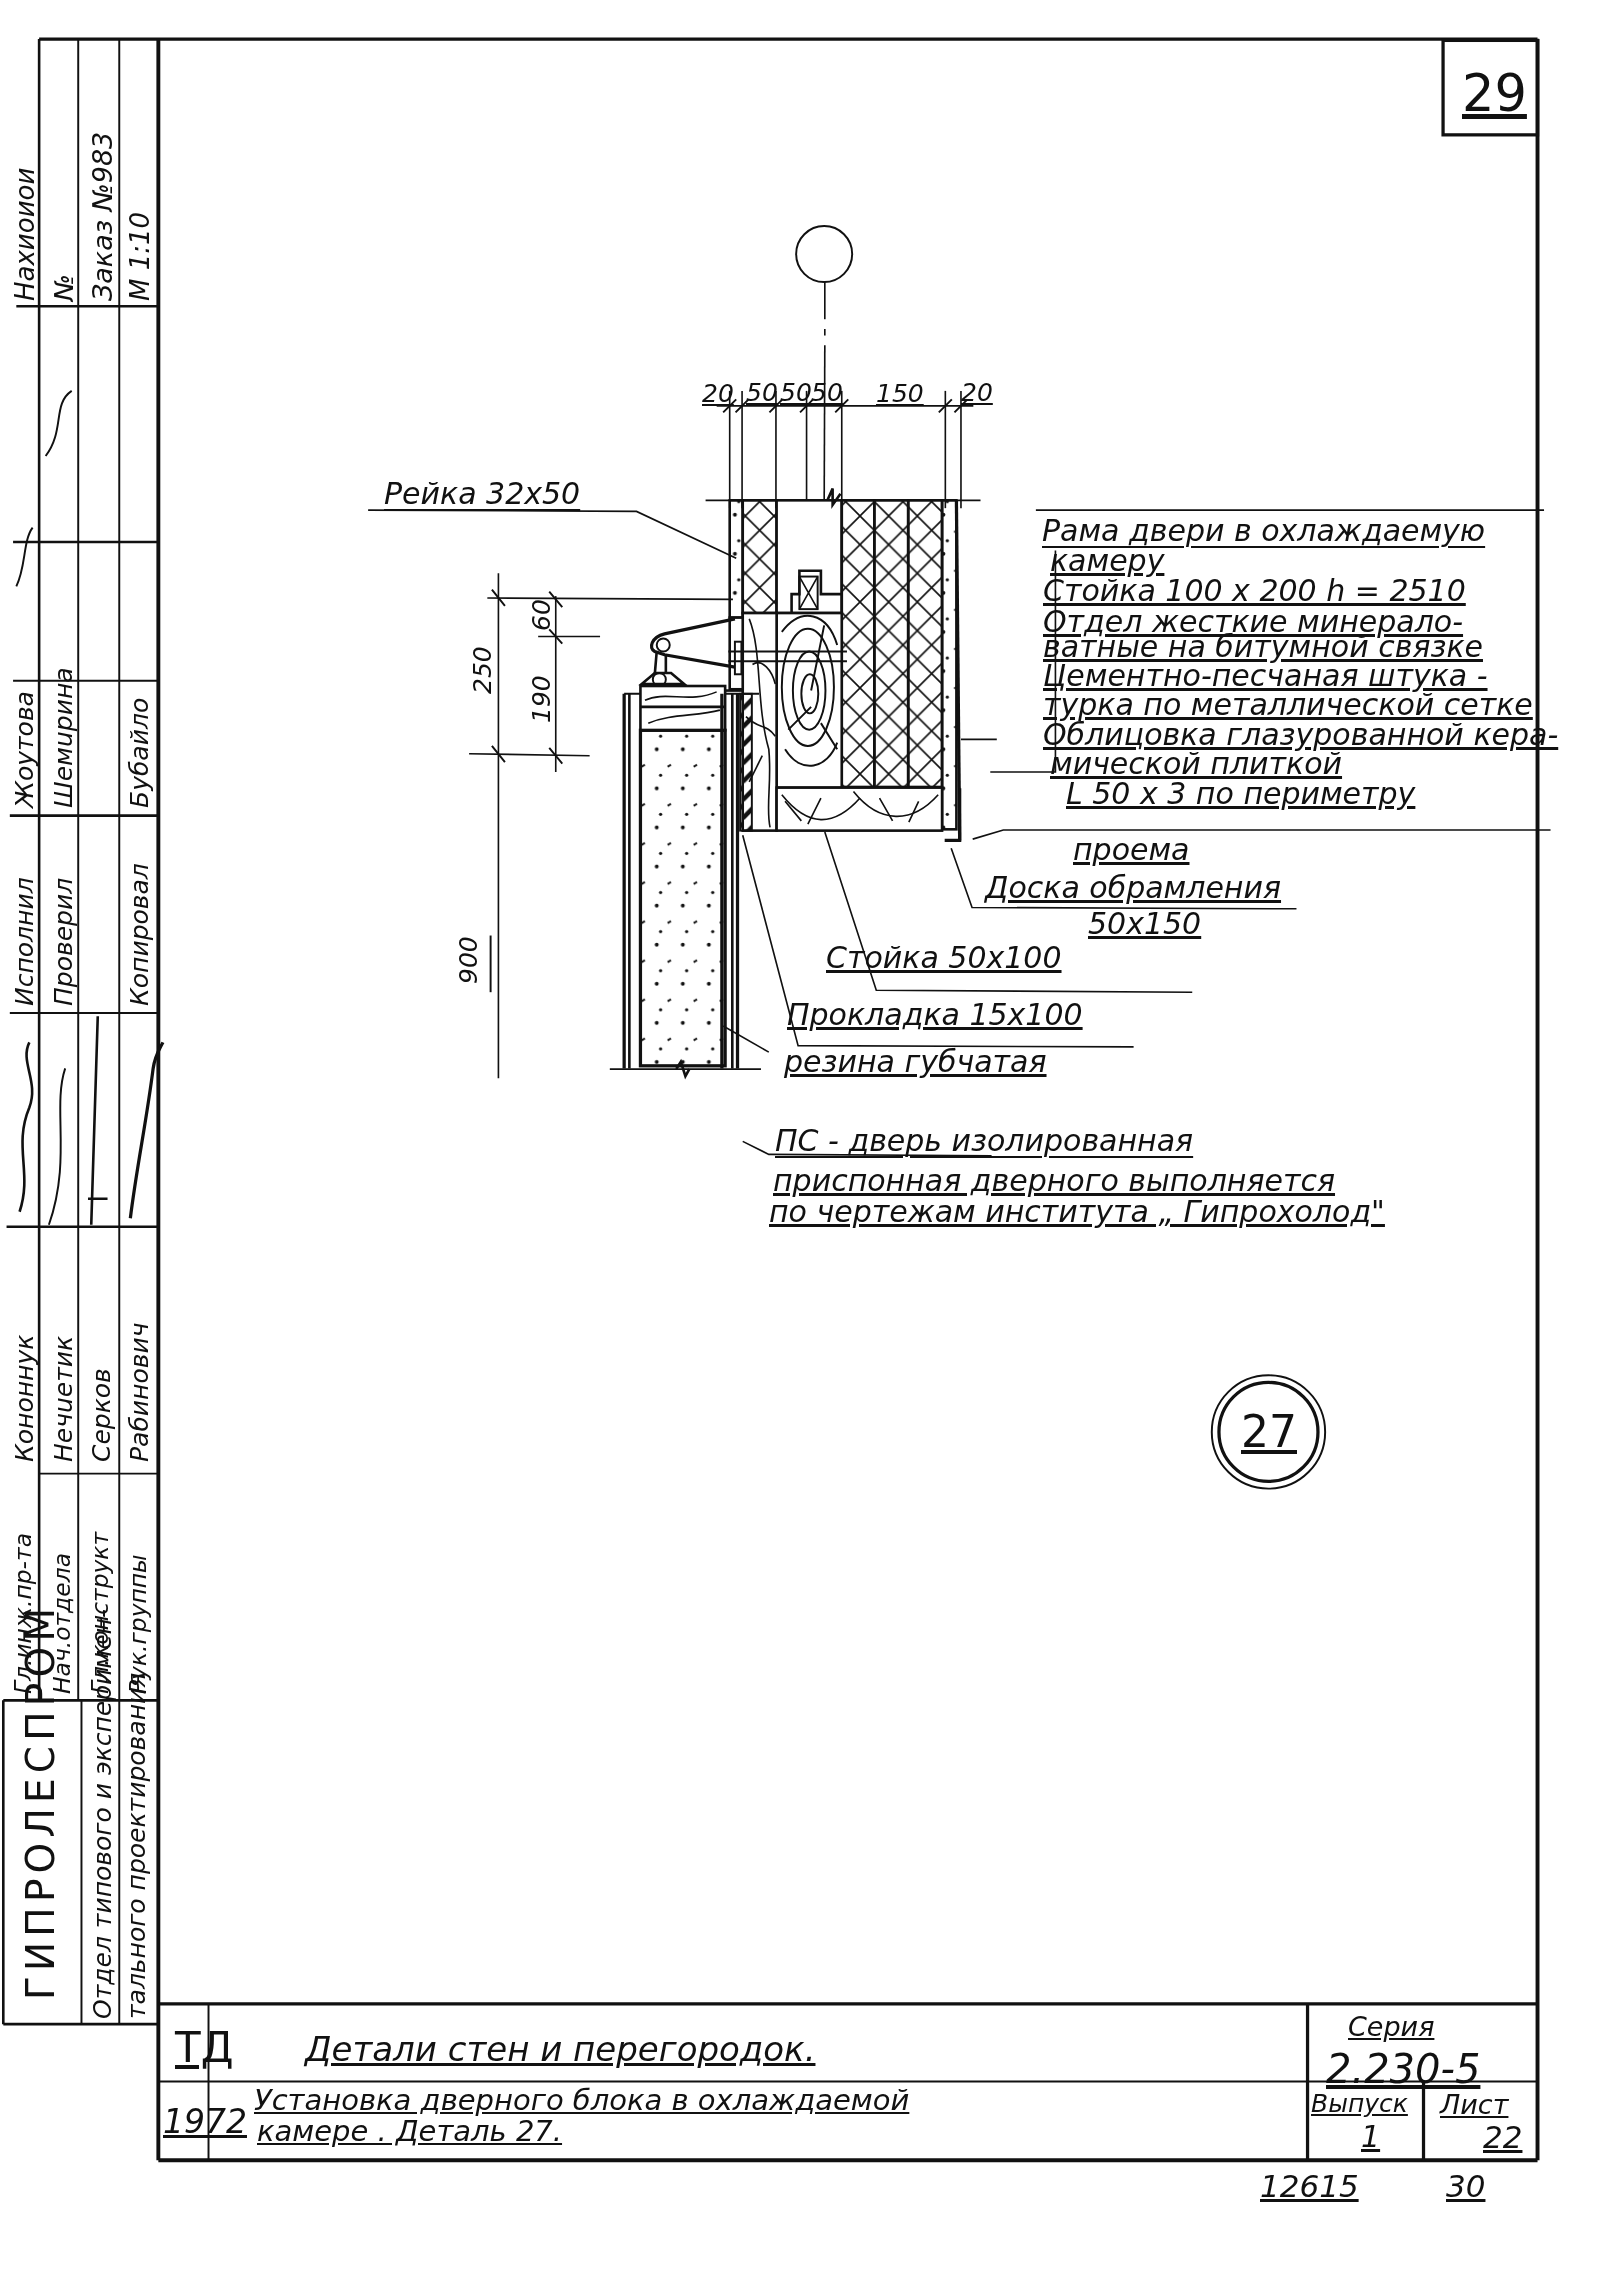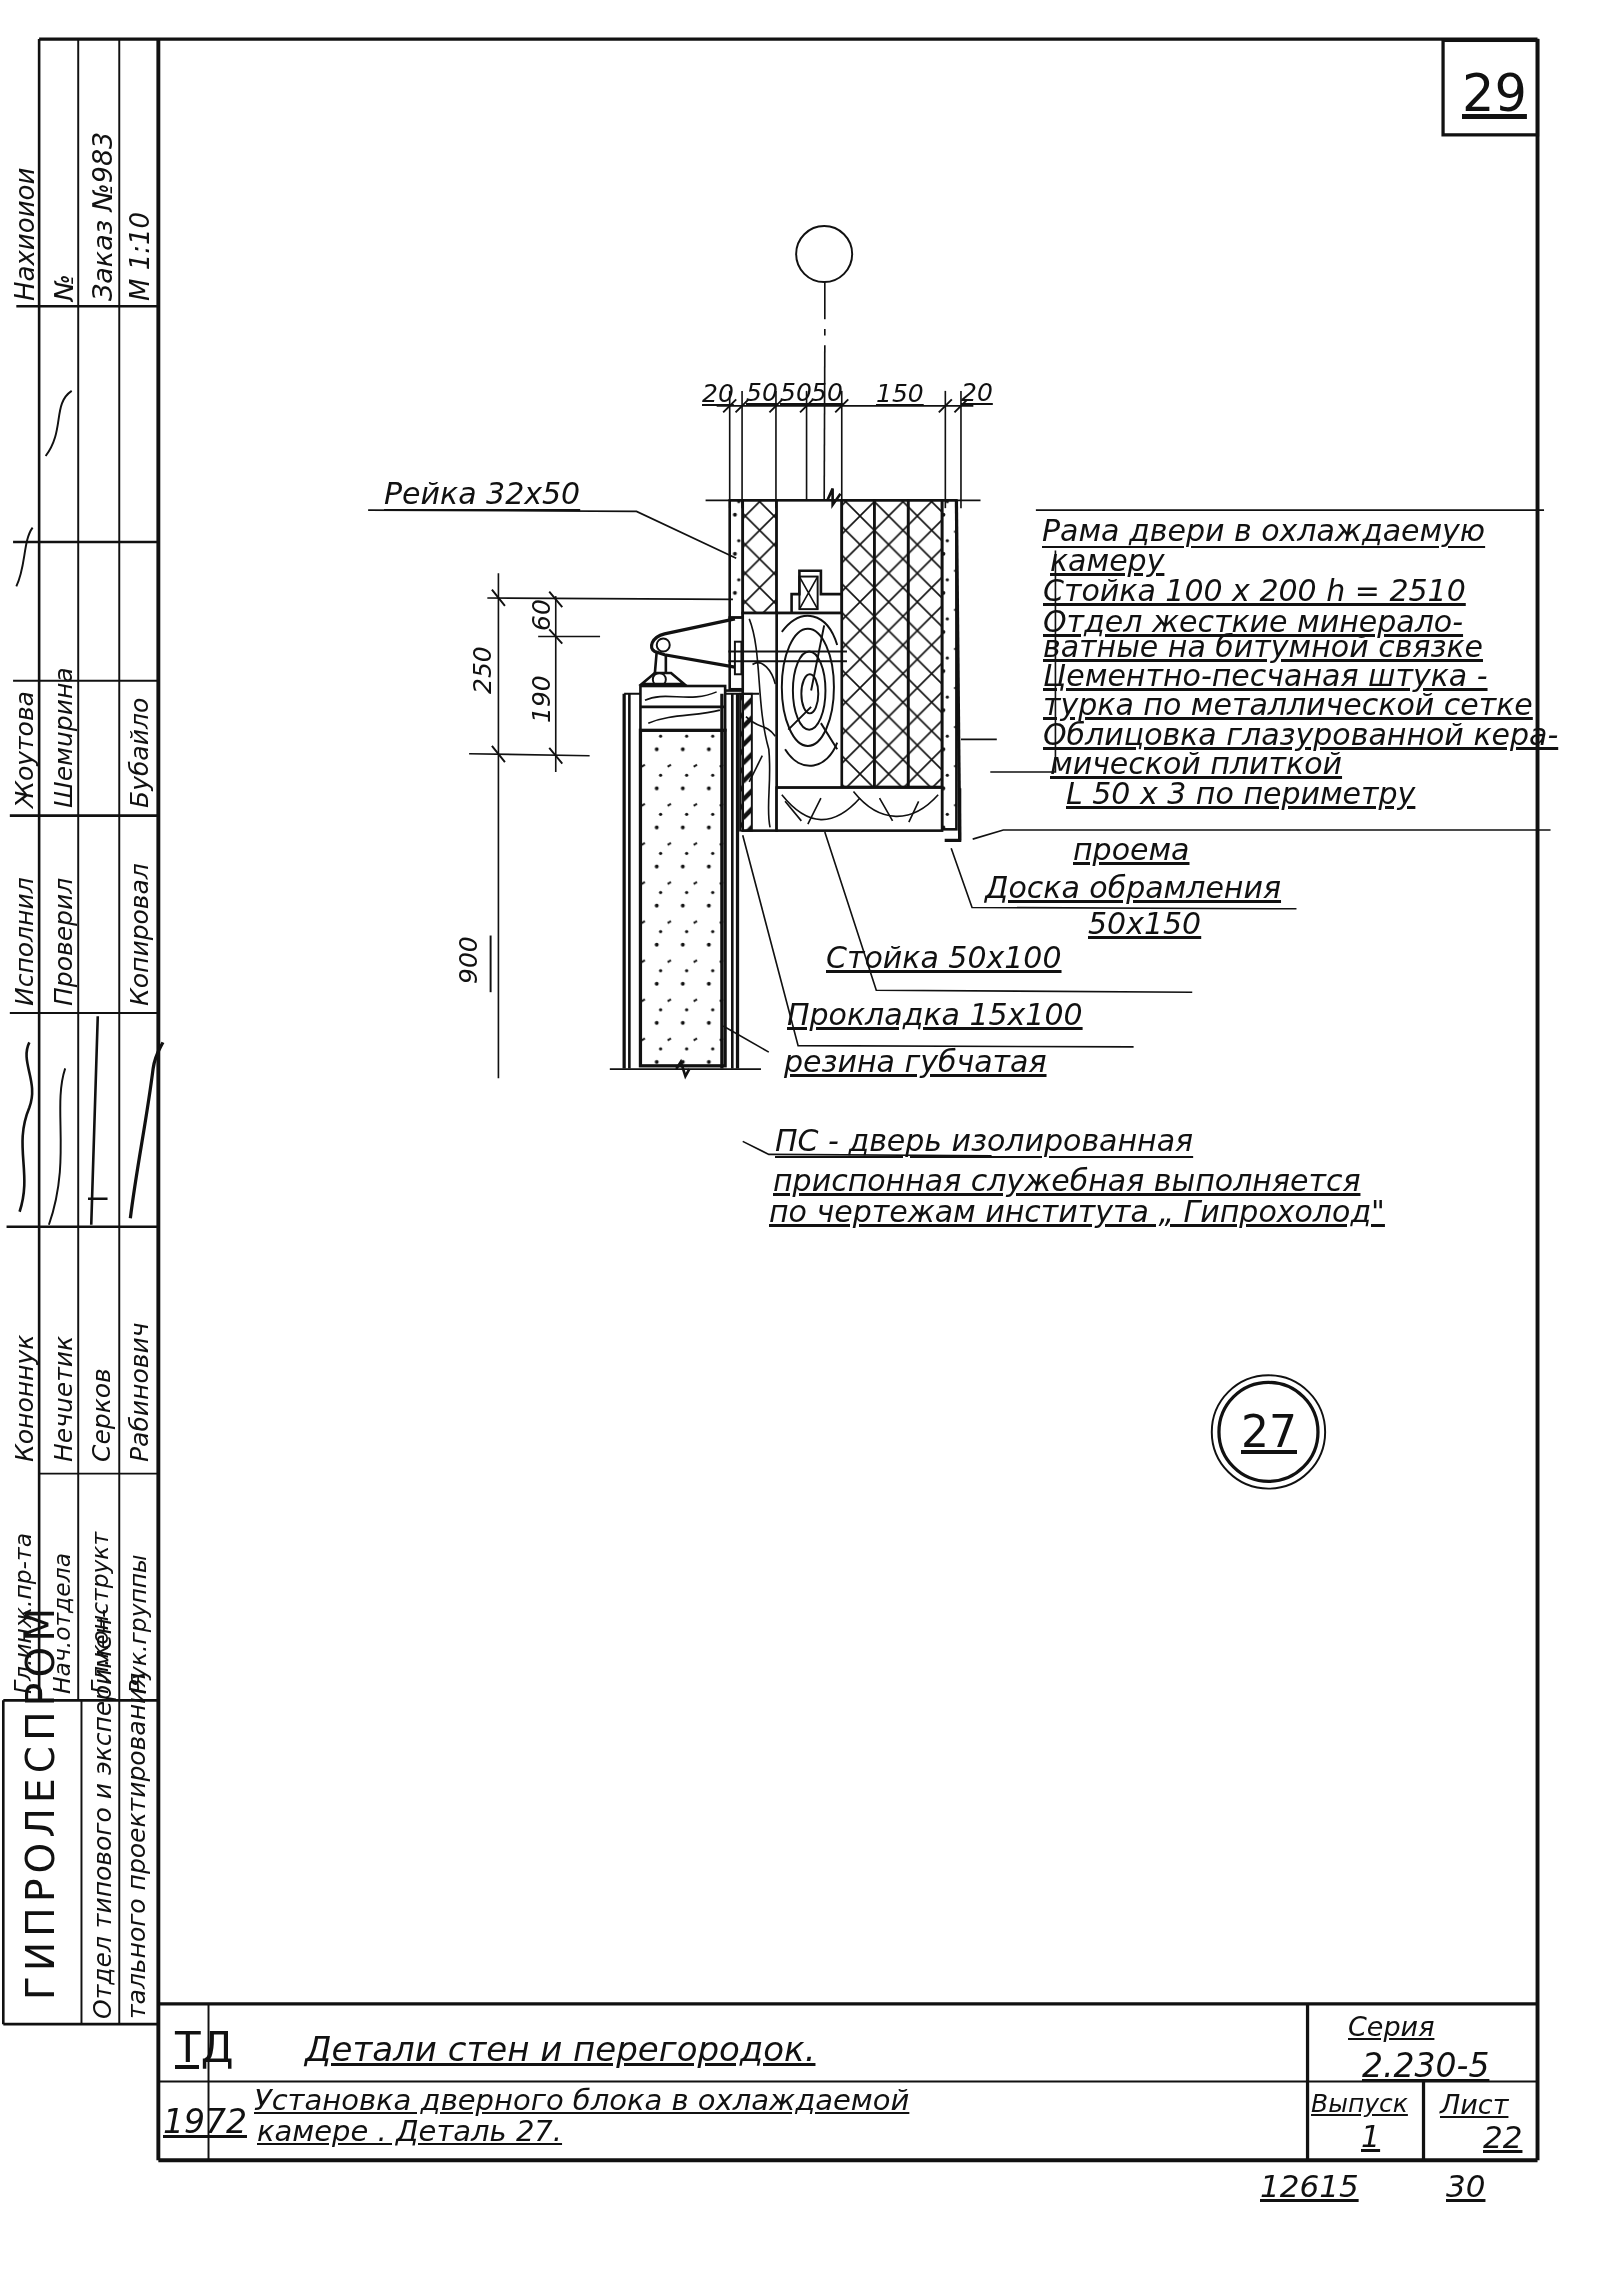--- a/index.html
+++ b/index.html
@@ -229,30 +229,30 @@
 <div class="t med" style="left:1043px;top:720px;text-align:center;">Облицовка глазурованной кера-</div>
 <div class="t med" style="left:1050px;top:749px;">мической плиткой</div>
 <div class="t med" style="left:1066px;top:779px;">L 50 х 3  по периметру</div>
 <div class="t med" style="left:1073px;top:835px;">проема</div>
 <div class="t big" style="left:985px;top:873px;">Доска обрамления</div>
 <div class="t med" style="left:1088px;top:909px;">50х150</div>
 <div class="t big" style="left:826px;top:943px;">Стойка 50х100</div>
 <div class="t big" style="left:787px;top:1000px;">Прокладка 15х100</div>
 <div class="t med" style="left:784px;top:1047px;">резина губчатая</div>
 <div class="t med u" style="left:775px;top:1126px;">ПС - дверь изолированная</div>
-<div class="t med" style="left:773px;top:1166px;">приспонная служебная выполняется</div>
+<div class="t med" style="left:773px;top:1166px;">приспонная дверного выполняется</div>
 <div class="t med" style="left:769px;top:1197px;">по чертежам института „ Гипрохолод"</div>
 
 <div class="t" style="left:166px;top:2027px;font-size:42px;font-style:normal;margin-left:9px;">ТД</div>
 <div class="t" style="left:163px;top:2105px;font-size:33px;">1972</div>
 <div class="t" style="left:305px;top:2032px;font-size:34px;">Детали стен и перегородок.</div>
 <div class="t" style="left:254px;top:2086px;font-size:29px;">Установка дверного блока в охлаждаемой</div>
 <div class="t" style="left:257px;top:2117px;font-size:29px;">камере . Деталь 27.</div>
 <div class="t" style="left:1348px;top:2013px;font-size:27px;">Серия</div>
-<div class="t" style="left:1326px;top:2049px;font-size:33px;margin-left:36px;">2.230-5</div>
+<div class="t" style="left:1326px;top:2049px;font-size:40px;">2.230-5</div>
 <div class="t" style="left:1311px;top:2091px;font-size:25px;">Выпуск</div>
 <div class="t" style="left:1361px;top:2122px;font-size:30px;">1</div>
 <div class="t" style="left:1440px;top:2091px;font-size:27px;">Лист</div>
 <div class="t" style="left:1451px;top:2122px;font-size:31px;margin-left:32px;">22</div>
 <div class="t" style="left:1260px;top:2171px;font-size:31px;">12615</div>
 <div class="t" style="left:1446px;top:2171px;font-size:31px;">30</div>
 
 <div class="rot" style="left:21px;top:2000px;font-size:39px;font-style:normal;letter-spacing:5.2px;">ГИПРОЛЕСПРОМ</div>
 <div class="rot" style="left:90px;top:2019px;font-size:25px;">Отдел типового и эксперимен-</div>
 <div class="rot" style="left:124px;top:2019px;font-size:25px;">тального проектирования</div>

